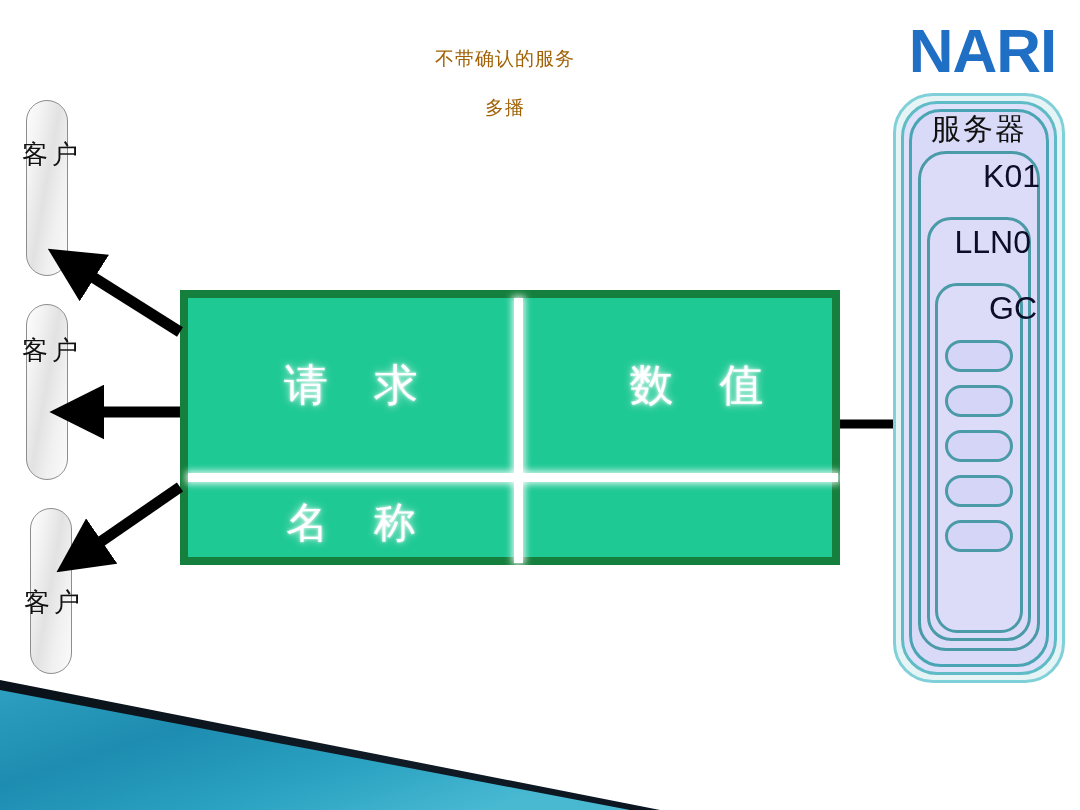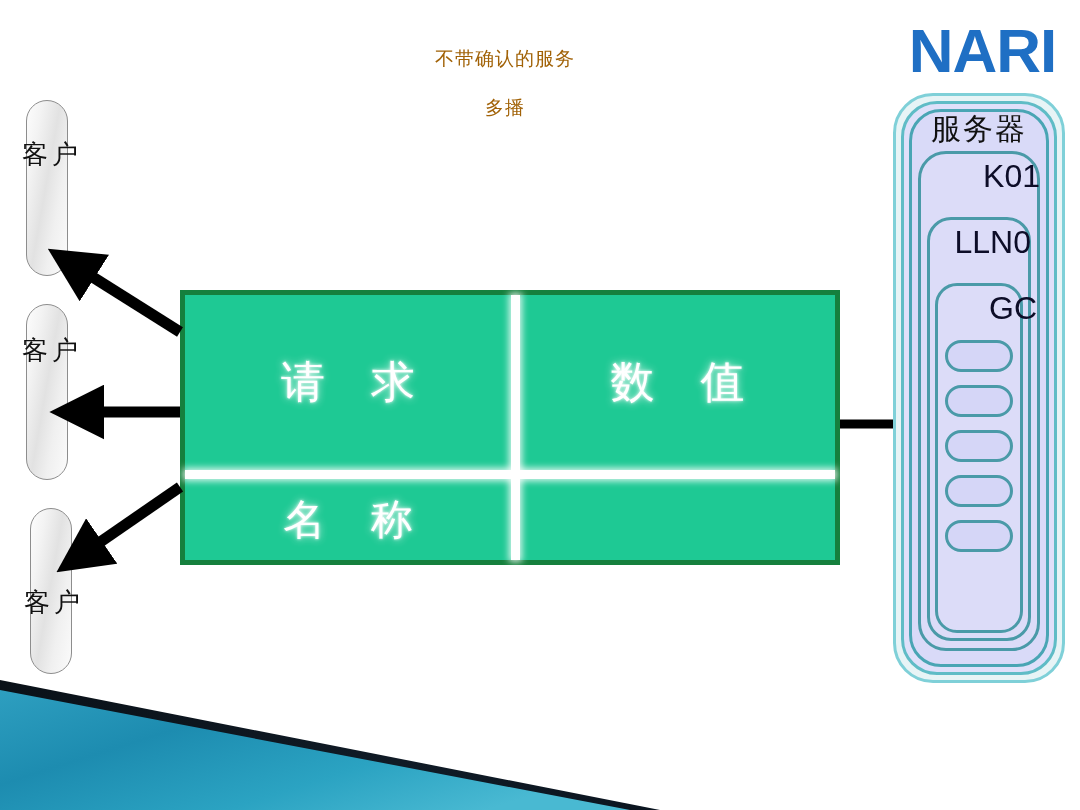--- a/index.html
+++ b/index.html
@@ -65,21 +65,21 @@
   #client-3-label { left: 24px; top: 585px; }
 
   
   #panel {
     position: absolute;
     left: 180px;
     top: 290px;
     width: 660px;
     height: 275px;
     background: #1ec994;
-    border: 5px solid #15803d;
+    border: 8px solid #15803d;
     box-sizing: border-box;
   }
   .divider-v, .divider-h {
     position: absolute;
     background: #ffffff;
     box-shadow: 0 0 7px 2px rgba(255,255,255,0.85);
   }
   .divider-v {
     left: 326px; top: 0px;
     width: 9px; height: 265px;
@@ -92,21 +92,21 @@
     position: absolute;
     display: flex;
     align-items: center;
     justify-content: center;
     color: #ffffff;
     text-shadow: 0 0 8px rgba(255,255,255,0.9), 0 0 3px rgba(255,255,255,0.9);
     font-family: "DejaVu Serif", "Liberation Serif", serif;
     white-space: nowrap;
   }
   #cell-request  { left:   0px; top:   0px; width: 326px; height: 175px; font-size: 44px; letter-spacing: 16px; text-indent: 16px; }
-  #cell-value    { left: 335px; top:   0px; width: 315px; height: 175px; font-size: 44px; letter-spacing: 16px; text-indent: 16px; }
+  #cell-value    { left: 335px; top:   0px; width: 315px; height: 175px; font-size: 44px; letter-spacing: 16px; text-indent: 16px; padding-left: 16px; }
   #cell-name     { left:   0px; top: 184px; width: 326px; height:  81px; font-size: 42px; letter-spacing: 16px; text-indent: 16px; }
   #cell-extra    { left: 335px; top: 184px; width: 315px; height:  81px; font-size: 42px; letter-spacing: 3px;  text-indent: 3px; }
 
   
   #arrows {
     position: absolute;
     left: 0; top: 0;
     width: 1080px; height: 810px;
     pointer-events: none;
   }

